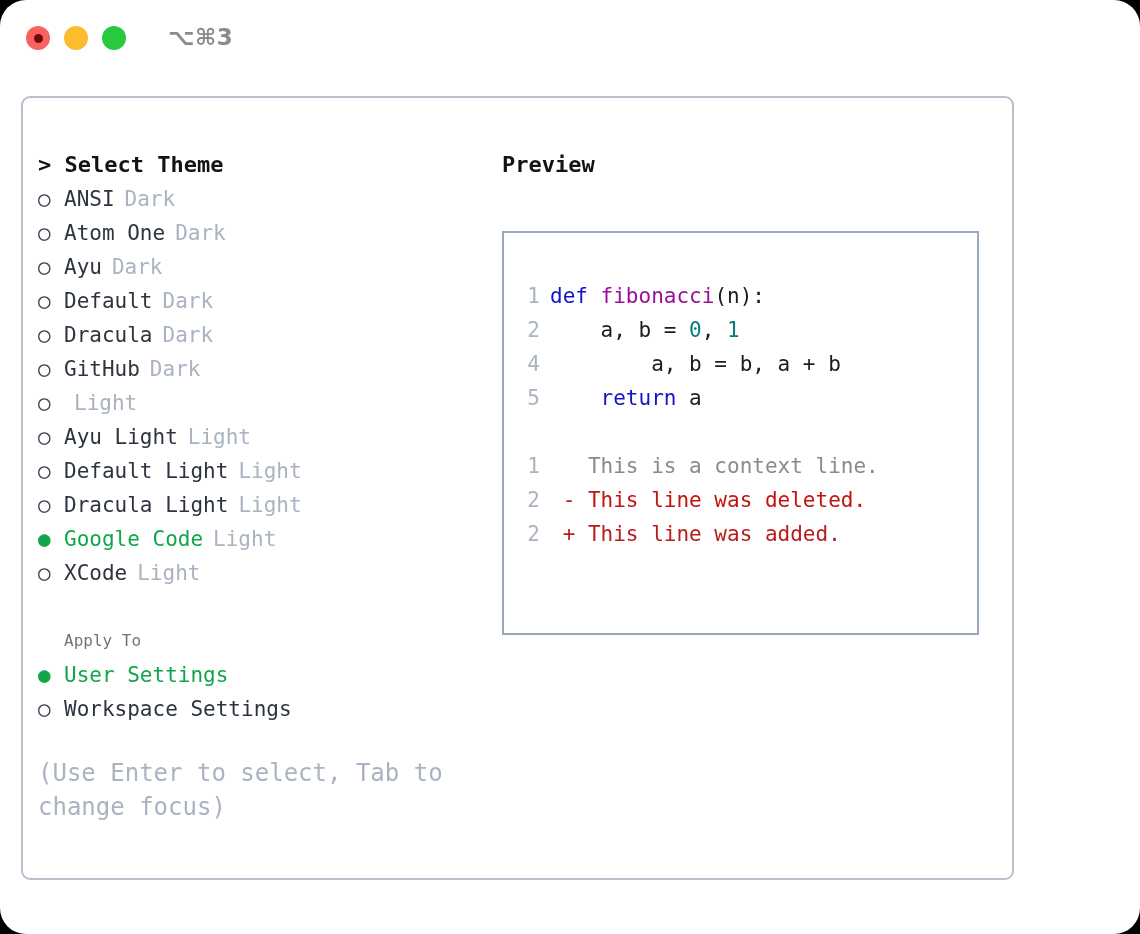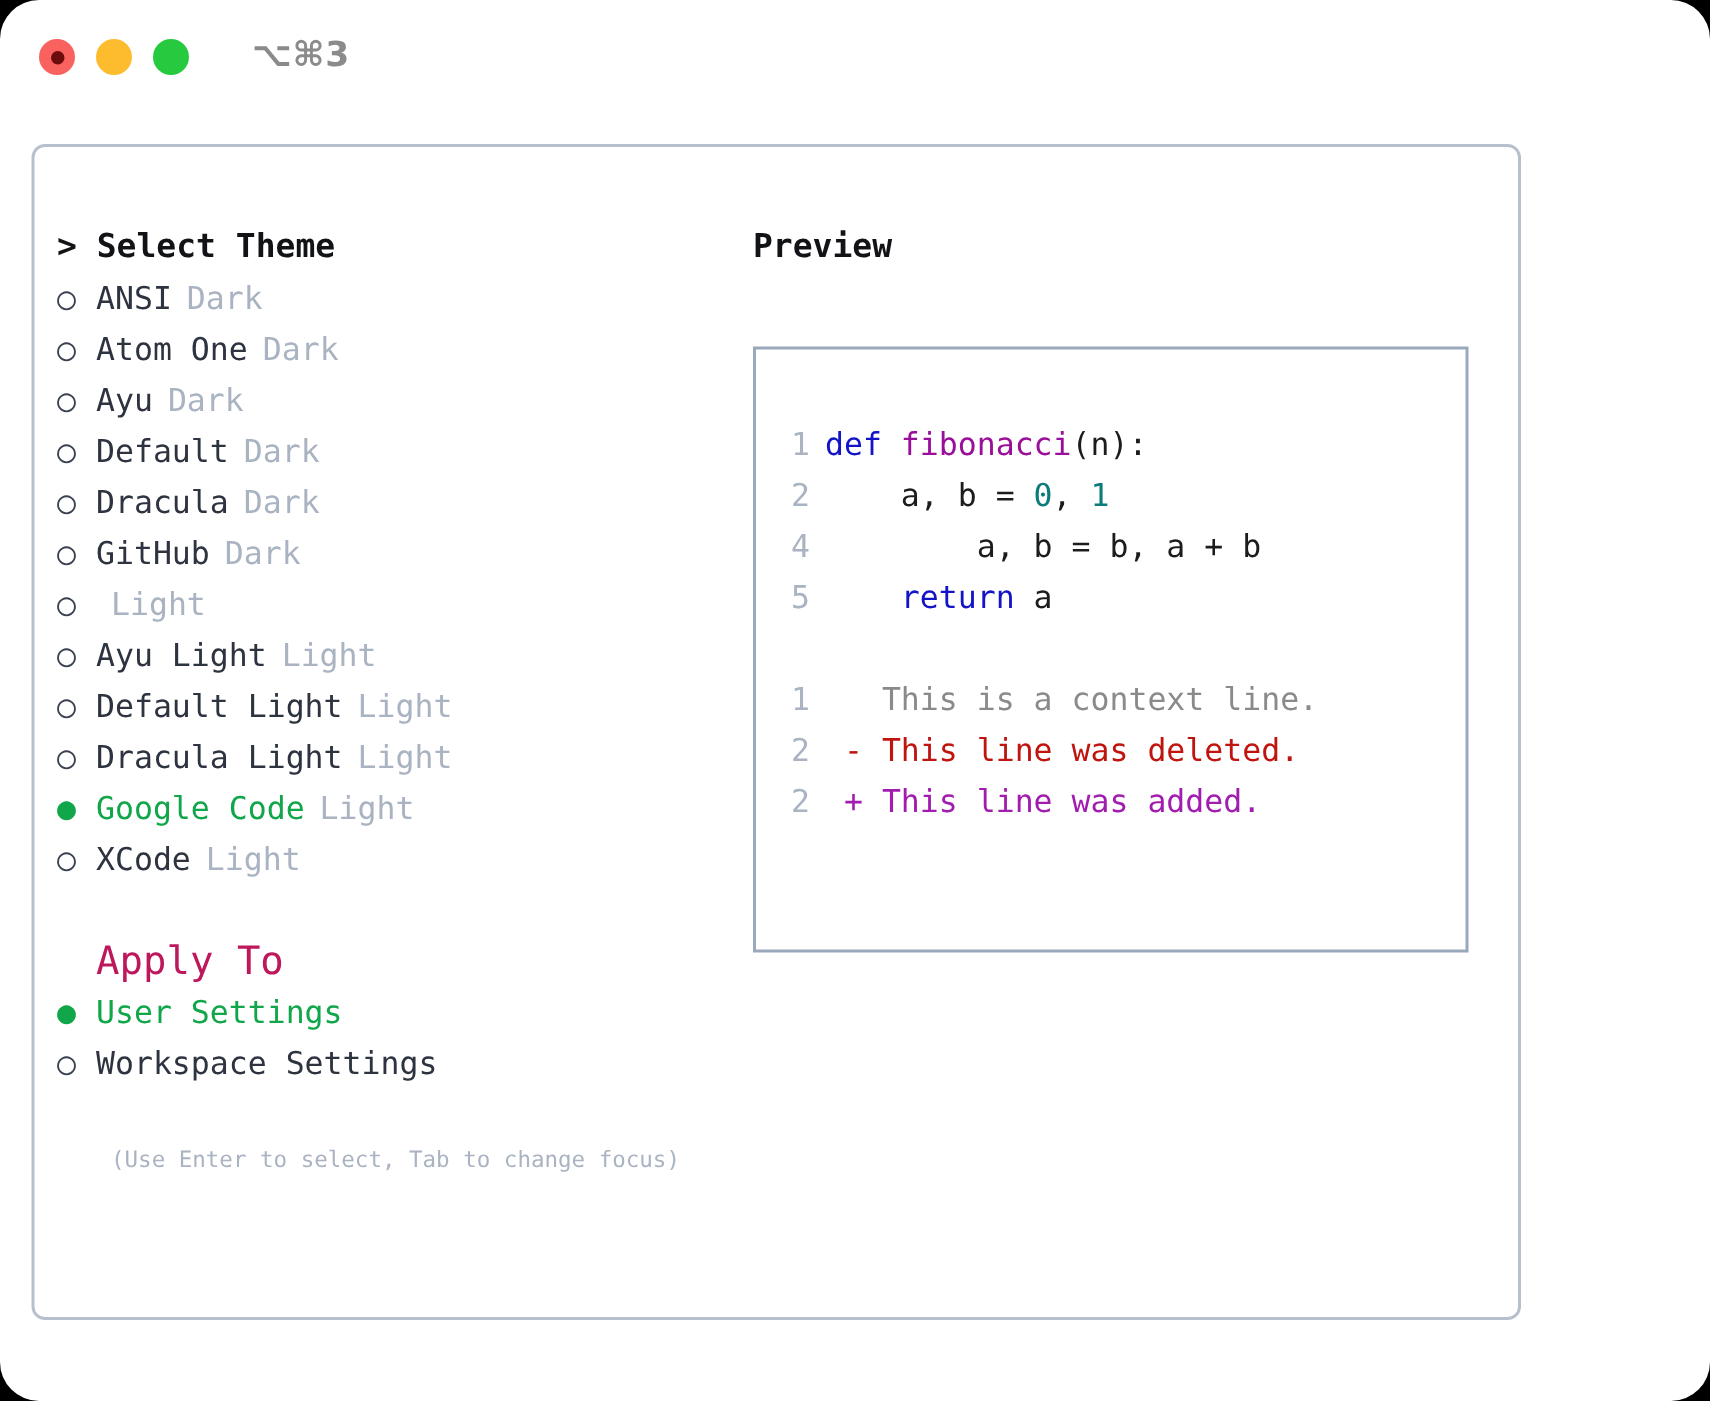--- a/index.html
+++ b/index.html
@@ -113,36 +113,35 @@
     font-size: 21px;
   }
   .marker.off { color: #3a4150; }
   .marker.on  { color: #11a649; }
   .opt-label { color: #2d3440; }
   .opt-row.selected .opt-label { color: #11a649; }
   .opt-variant { color: #a9b3c1; }
   .variant-gap { display: inline-block; width: 10px; }
 
   .section-heading {
-    font-size: 26px;
-    color: #be185d;
+    font-size: 16px;
+    color: #737373;
     line-height: 34px;
     padding-left: 26px;
     white-space: pre;
   }
   .spacer-block { height: 34px; }
 
   .hint {
     margin-top: 30px;
-    font-size: 15px;
+    font-size: 24px;
     line-height: 34px;
     color: #a9b3c1;
     width: 410px;
     white-space: pre-wrap;
-    margin-left: 36px;
   }
   
   .right-col {
     position: absolute;
     left: 479px;
     top: 50px;
     width: 500px;
   }
   .preview-box {
     margin-top: 49px;
@@ -170,21 +169,21 @@
     text-align: right;
     color: #a9b3c1;
     margin-right: 10px;
   }
   .tok-kw   { color: #1414c7; }
   .tok-fn   { color: #9a0f9a; }
   .tok-num  { color: #0b7b7b; }
   .tok-pl   { color: #1c1c1c; }
   .tok-ctx  { color: #8a8a8a; }
   .tok-del  { color: #c0140f; }
-  .tok-add  { color: #a21caf; }
+  .tok-add  { color: #b91c1c; }
   .code-gap { height: 34px; }
 </style>
 </head>
 <body>
 
 <div class="window">
 
   <div class="titlebar">
     <div class="dots">
       <span class="dot red"></span>

